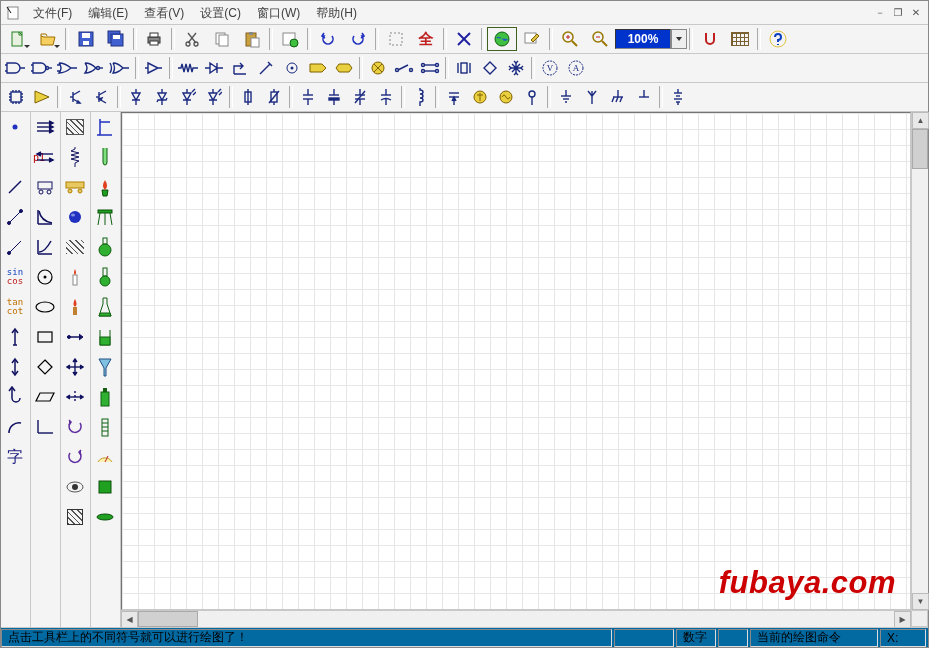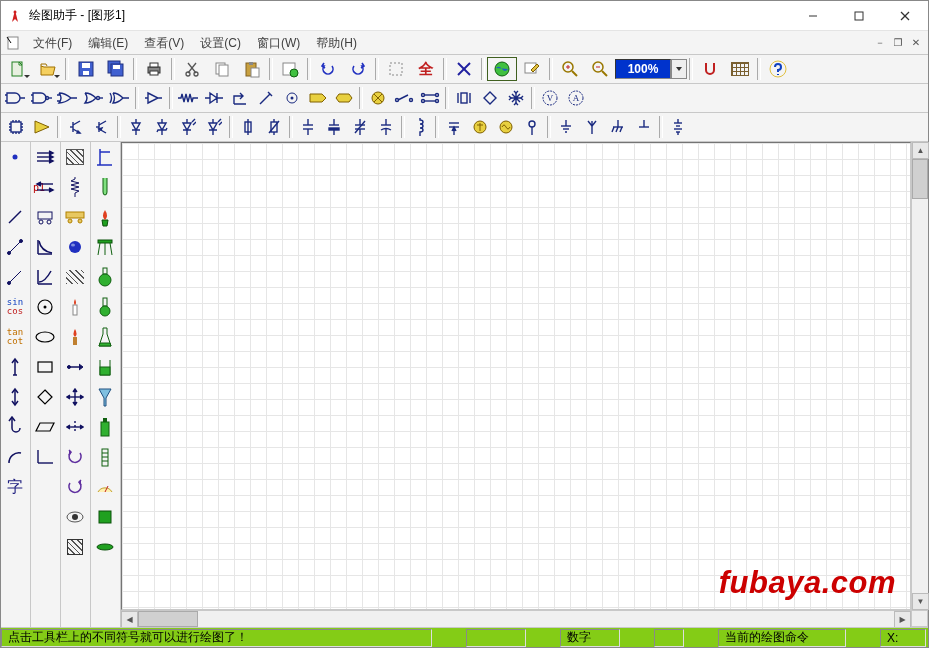--- a/index.html
+++ b/index.html
@@ -33,21 +33,21 @@
 .canvas { flex: 1; position: relative; background: #fff; background-image: linear-gradient(#e6e6e6 1px, transparent 1px), linear-gradient(90deg, #e6e6e6 1px, transparent 1px); background-size: 16px 16px; border: 1px inset #c8c8c8; overflow: hidden; }
 .watermark { position: absolute; right: 14px; bottom: 8px; font-size: 31px; font-weight: bold; font-style: italic; color: #cc0000; letter-spacing: 0.5px; }
 .vscroll { width: 17px; background: #f0f0f0; border-left: 1px solid #c8c8c8; display: flex; flex-direction: column; }
 .vscroll .arrow, .hscroll .arrow { width: 17px; height: 17px; background: #e8e8e8; border: 1px solid #bbb; display: flex; align-items: center; justify-content: center; font-size: 8px; color: #555; }
 .vscroll .track { flex: 1; background: #f0f0f0; position: relative; }
 .vscroll .thumb { position: absolute; top: 0; left: 0; right: 0; height: 40px; background: #d0d0d0; border: 1px solid #aaa; }
 .hscroll-row { height: 17px; display: flex; }
 .hscroll { flex: 1; display: flex; background: #f0f0f0; border-top: 1px solid #c8c8c8; }
 .hscroll .track { flex: 1; position: relative; }
 .hscroll .thumb { position: absolute; left: 0; top: 0; bottom: 0; width: 60px; background: #d0d0d0; border: 1px solid #aaa; }
-.statusbar { height: 20px; display: flex; align-items: center; background: #84cc16; border-top: 1px solid #c8c8c8; font-size: 12px; gap: 32px; }
+.statusbar { height: 20px; display: flex; align-items: center; background: #0369a1; border-top: 1px solid #c8c8c8; font-size: 12px; }
 .status-cell { height: 18px; border: 1px inset #ddd; padding: 0 6px; display: flex; align-items: center; margin-right: 2px; white-space: nowrap; }
 .status-main { flex: 1; }
 .status-x { width: 46px; }
 
 
 .ic-new { fill: #e8f0e0; stroke: #208020; }
 .ic-open { fill: #f5d060; stroke: #a07000; }
 .ic-save { fill: #4060d0; stroke: #203080; }
 .ic-print { fill: #888; stroke: #333; }
 .ic-cut { stroke: #555; }
@@ -65,45 +65,20 @@
 .ic-blueball { fill: #2030c0; }
 .ic-flask { fill: #30b030; stroke: #106010; }
 .hatch { background: repeating-linear-gradient(45deg,#555 0 1px,transparent 1px 4px); }
 .grid-icon { background-image: linear-gradient(#7a6030 1px,transparent 1px),linear-gradient(90deg,#7a6030 1px,transparent 1px); background-size:4px 4px; width:18px; height:14px; border:1px solid #7a6030; }
 </style>
 </head>
 <body>
 
 <div class="window">
 
-  <div class="titlebar">
-    <svg class="logo" viewBox="0 0 16 16">
-        <path d="M8 2 L11 14 L8 11 L5 14 Z" fill="#d02020"></path>
-        <circle cx="8" cy="4" r="1.5" fill="#d02020"></circle>
-      </svg>
-    <span class="title">绘图助手 - [图形1]</span>
-    <div class="winbtns">
-      <div class="winbtn">
-          <svg width="10" height="10">
-            <line x1="1" y1="5" x2="9" y2="5" stroke="#333" stroke-width="1"></line>
-          </svg>
-        </div>
-      <div class="winbtn">
-          <svg width="10" height="10">
-            <rect x="1" y="1" width="8" height="8" fill="none" stroke="#333" stroke-width="1"></rect>
-          </svg>
-        </div>
-      <div class="winbtn close">
-          <svg width="10" height="10">
-            <line x1="1" y1="1" x2="9" y2="9" stroke="#333" stroke-width="1.2"></line>
-            <line x1="9" y1="1" x2="1" y2="9" stroke="#333" stroke-width="1.2"></line>
-          </svg>
-        </div>
-    </div>
-  </div>
 
   <div class="menubar">
     <span class="mdi-icon"><svg width="16" height="16" viewBox="0 0 16 16">
           <rect x="3" y="2" width="10" height="12" fill="#fff" stroke="#888"></rect>
           <path d="M2 2 L6 8" stroke="#000"></path>
         </svg></span>
     <div class="menuitem">文件(F)</div>
     <div class="menuitem">编辑(E)</div>
     <div class="menuitem">查看(V)</div>
     <div class="menuitem">设置(C)</div>
@@ -909,19 +884,19 @@
           <div class="arrow">▶</div>
         </div>
         <div style="width:17px;border:1px solid #c8c8c8;background:#eee"></div>
       </div>
     </div>
   </div>
 
   <div class="statusbar">
     <div class="status-cell status-main">点击工具栏上的不同符号就可以进行绘图了！</div>
     <div class="status-cell" style="width:60px"></div>
-    <div class="status-cell" style="width:60px">数字</div>
+    <div class="status-cell" style="width:40px">数字</div>
     <div class="status-cell" style="width:30px"></div>
     <div class="status-cell" style="width:128px">当前的绘图命令</div>
     <div class="status-cell status-x">X:</div>
   </div>
 
 </div>
 
 </body></html>

